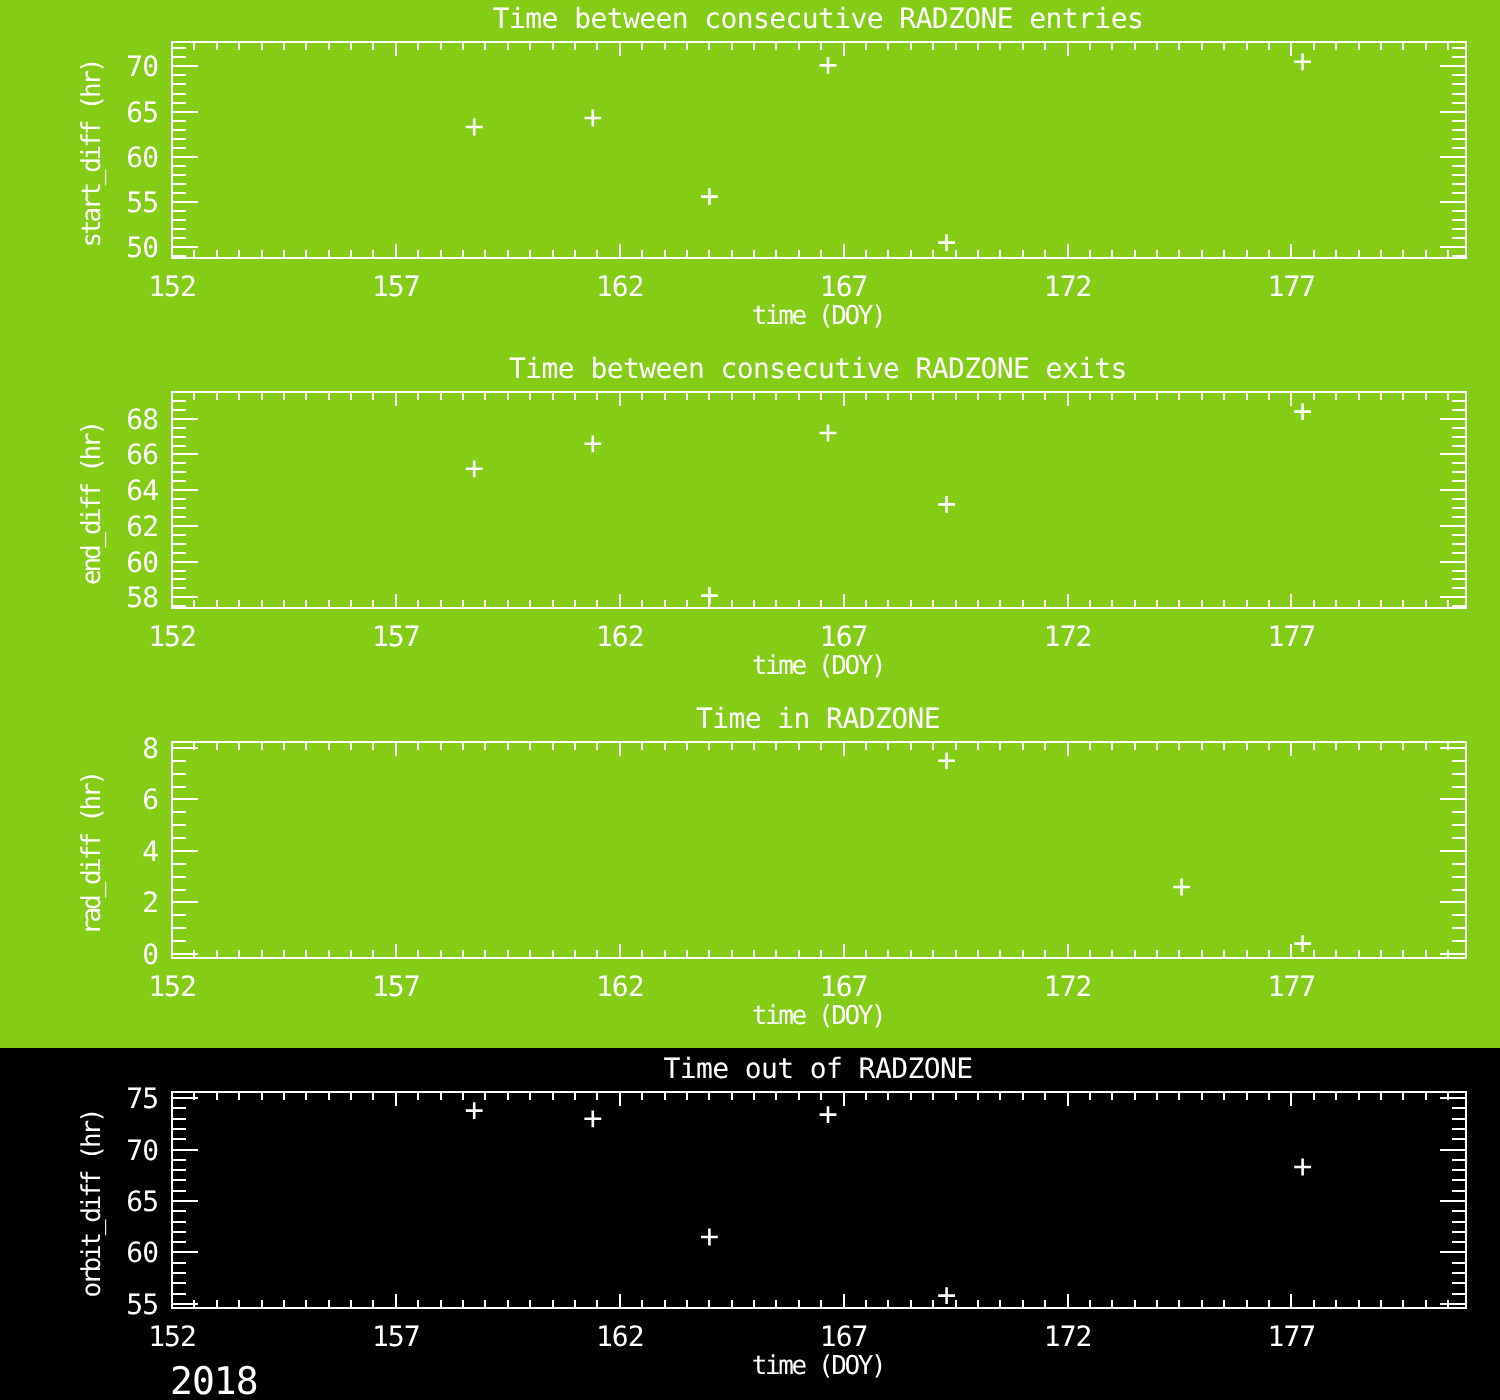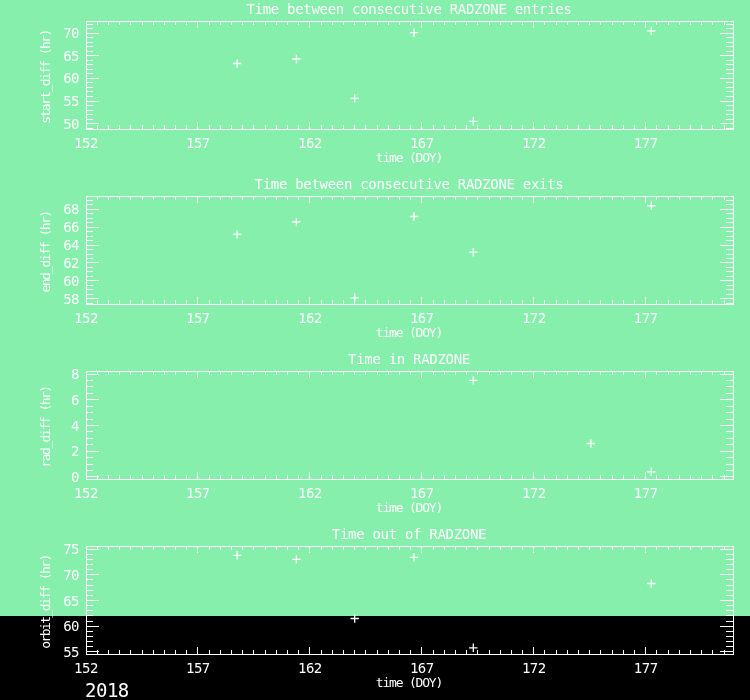--- a/index.html
+++ b/index.html
@@ -1,16 +1,16 @@
 <!DOCTYPE html>
 <html><head>
 <meta charset="utf-8">
 <style>
   html,body{margin:0;padding:0;background:#000;width:750px;height:700px;overflow:hidden;}
-  .screen{width:750px;height:616px;background:#86efac;}
+  .screen{width:750px;height:524px;background:#84cc16;}
   .band{width:750px;height:175px;}
   svg{display:block;}
   svg text{fill:#fff;font-family:"DejaVu Sans Mono",monospace;}
   .title{font-size:14px;letter-spacing:-0.3px;text-anchor:middle;}
   .xlabel{font-size:13px;letter-spacing:-1.2px;text-anchor:middle;}
   .ylabel{font-size:13px;letter-spacing:-1.6px;text-anchor:middle;}
   .ticklabel{font-size:14px;letter-spacing:-0.5px;}
   .xt{text-anchor:middle;}
   .yt{text-anchor:end;}
   .year{font-size:19px;letter-spacing:-0.5px;}

